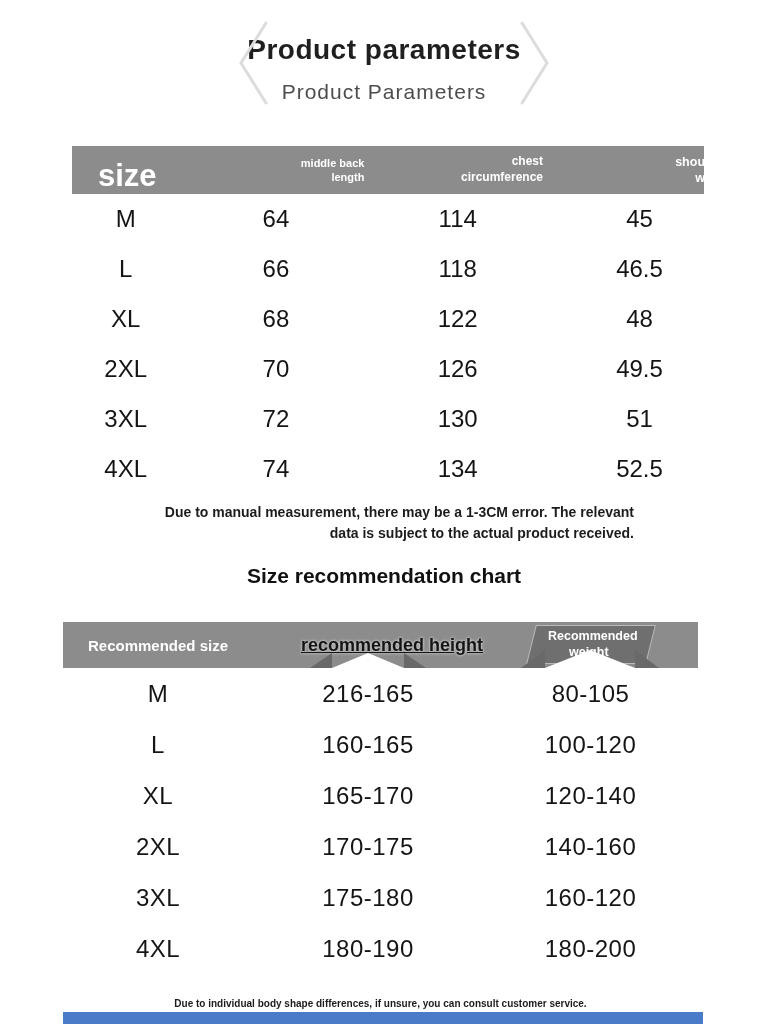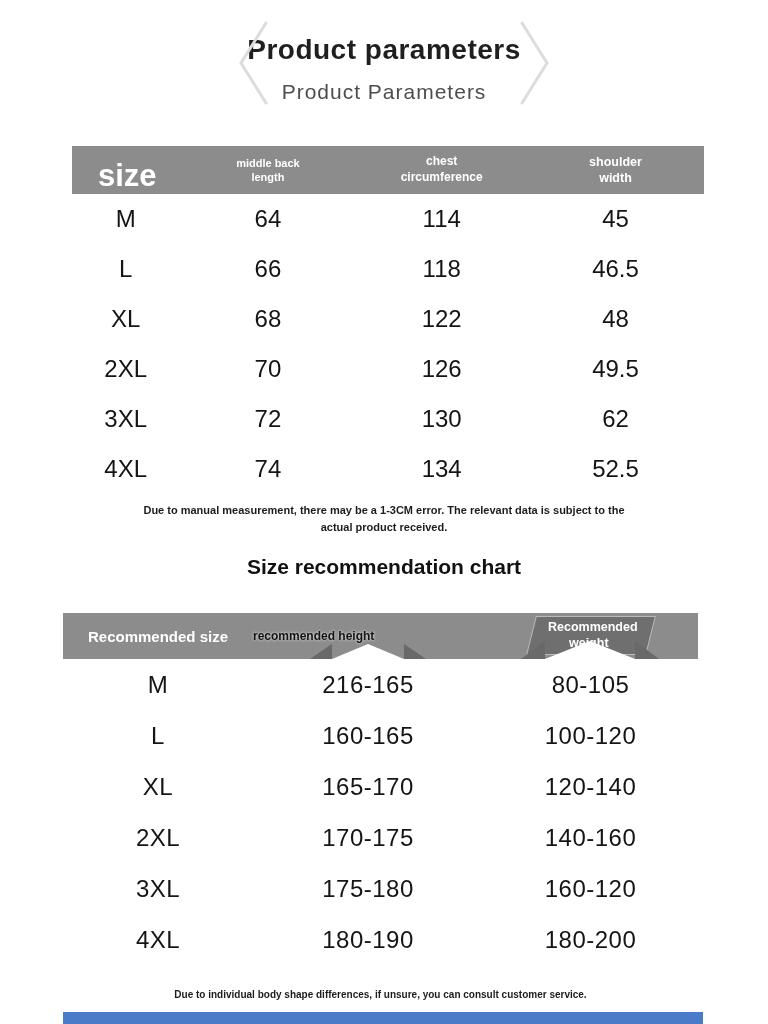--- a/index.html
+++ b/index.html
@@ -18,53 +18,53 @@
   
   .hero { position: relative; height: 146px; padding-top: 34px; text-align: center; }
   .title { font-size: 28px; font-weight: 700; color: #1f1f1f; letter-spacing: .5px; }
   .subtitle { margin-top: 14px; font-size: 21px; color: #4d4d4d; letter-spacing: 1px; }
   .chev { position: absolute; top: 20px; }
   .chev-left  { left: 228px; }
   .chev-right { right: 208px; }
 
   
   .table1 { width: 632px; margin-left: 64px; }
-  .t1row { display: grid; grid-template-columns: 17% 28% 27% 28%; align-items: center; }
+  .t1row { display: grid; grid-template-columns: 17% 28% 27% 28%; align-items: center; gap: 8px; }
   .t1head {
     background: var(--table-header-gray, #8c8c8c);
     height: 48px; color: #fff;
   }
   .size-cell {
     font-size: 31px; font-weight: 700; padding-left: 26px;
     align-self: end; line-height: 1.02; padding-bottom: 2px;
   }
-  .colhead { display: flex; flex-direction: column; text-align: center; line-height: 1.3; font-weight: 600; }
+  .colhead { display: flex; flex-direction: column; text-align: right; line-height: 1.3; font-weight: 600; }
   .colhead-back { font-size: 11px; }
   .colhead-chest { font-size: 12px; }
   .colhead-shoulder { font-size: 12.5px; }
   .t1body .t1row { height: 50px; }
   .t1body .cell { text-align: center; font-size: 24px; color: #141414; }
 
   .note1 {
-    width: 500px; margin: 8px auto 12px; text-align: center;
-    font-size: 11px; font-weight: 600; color: #1c1c1c; line-height: 1.5;
+    width: 500px; margin: 8px auto 12px; text-align: right;
+    font-size: 14px; font-weight: 600; color: #1c1c1c; line-height: 1.5;
   }
 
   
   .rec-title { margin-top: 20px; text-align: center; font-size: 21px; font-weight: 700; color: #111; }
 
   .table2 { position: relative; width: 635px; margin: 34px 0 0 55px; }
   .t2row { display: grid; grid-template-columns: 190px 230px 215px; align-items: center; }
   .t2head {
     position: relative; height: 46px;
     background: var(--table-header-gray, #8c8c8c);
     color: #fff; font-weight: 700;
   }
   .h2size { font-size: 15px; text-align: center; }
-  .h2height { font-size: 12px; color: #141414; text-align: left; text-shadow: 0 0 3px rgba(255,255,255,.9); }
+  .h2height { font-size: 18px; color: #141414; text-align: right; text-shadow: 0 0 3px rgba(255,255,255,.9); text-decoration: underline; }
   .h2weight { display: flex; justify-content: center; }
   .badge {
     background: #6f6f6f; transform: skewX(-14deg);
     padding: 3px 14px; text-align: center; font-size: 12.5px; line-height: 1.25;
     box-shadow: 0 0 0 1px rgba(255,255,255,.4);
   }
   .badge > span { display: block; transform: skewX(14deg); }
 
   .notch { position: absolute; bottom: 0; width: 0; height: 0; border-style: solid; }
   .notch-mid   { left: 269px; border-width: 0 36px 15px 36px; border-color: transparent transparent #ffffff transparent; }
@@ -145,21 +145,21 @@
       <div class="t1row">
         <div class="cell">2XL</div>
         <div class="cell">70</div>
         <div class="cell">126</div>
         <div class="cell">49.5</div>
       </div>
       <div class="t1row">
         <div class="cell">3XL</div>
         <div class="cell">72</div>
         <div class="cell">130</div>
-        <div class="cell">62</div>
+        <div class="cell">51</div>
       </div>
       <div class="t1row">
         <div class="cell">4XL</div>
         <div class="cell">74</div>
         <div class="cell">134</div>
         <div class="cell">52.5</div>
       </div>
     </div>
   </section>
 

